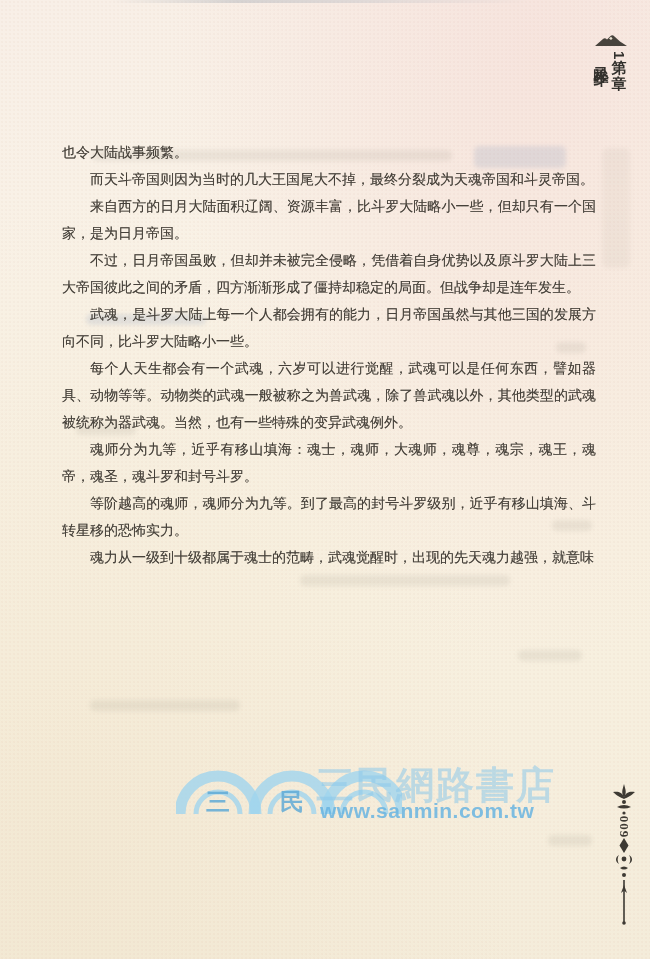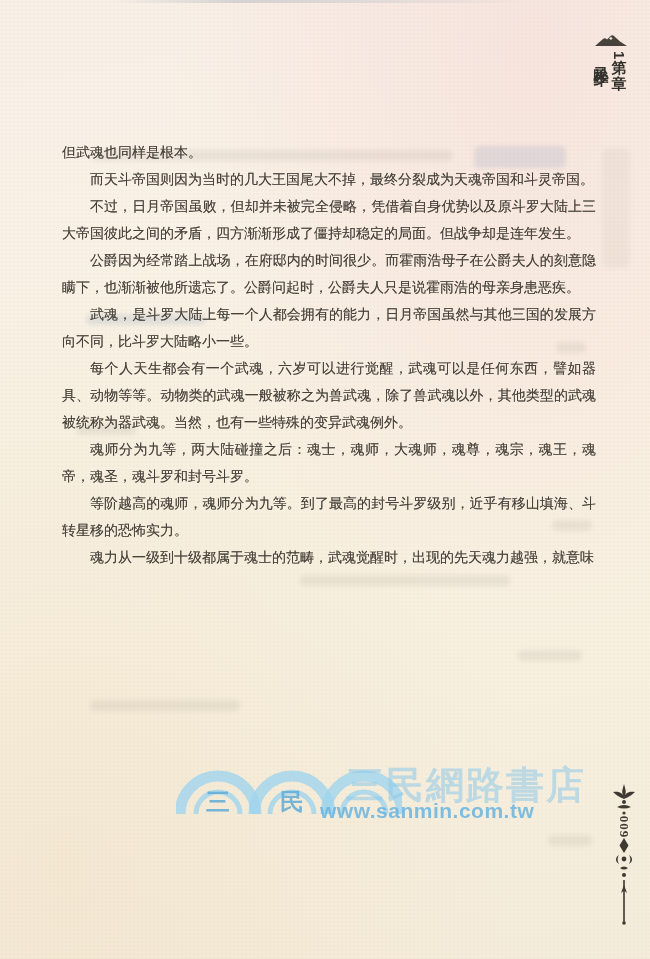--- a/index.html
+++ b/index.html
@@ -49,21 +49,21 @@
     position:absolute;right:20px;top:148px;width:28px;height:120px;z-index:1;
     background:linear-gradient(#8f8677,#a89c88 40%,#8f8677);
     opacity:.08;filter:blur(2px);border-radius:6px;
   }
   
   .watermark{position:absolute;left:0;top:0;width:100%;height:100%;z-index:1;pointer-events:none;}
   .wm-logo{position:absolute;left:176px;top:752px;}
   .wm-name{
     position:absolute;left:316px;top:760px;width:270px;
     font-size:38px;font-weight:bold;letter-spacing:2px;
-    color:rgba(141,201,233,.55);white-space:nowrap;text-align:right;
+    color:rgba(141,201,233,.55);white-space:nowrap;
   }
   .wm-url{
     position:absolute;left:320px;top:799px;
     font-size:21px;font-weight:bold;letter-spacing:.5px;
     color:rgba(104,180,224,.85);white-space:nowrap;
   }
   
   .page-ornament{
     position:absolute;right:12px;bottom:26px;width:28px;height:150px;z-index:3;
     display:flex;flex-direction:column;align-items:center;color:#3e3a33;
@@ -118,27 +118,27 @@
         <path d="M166,62 A22,22 0 0 1 210,62" stroke-width="5"></path>
       </g>
       <text x="42" y="58" text-anchor="middle" font-size="24" font-weight="bold" fill="rgba(96,170,214,.85)">三</text>
       <text x="116" y="58" text-anchor="middle" font-size="24" font-weight="bold" fill="rgba(96,170,214,.85)">民</text>
     </svg>
     <div class="wm-name">三民網路書店</div>
     <div class="wm-url">www.sanmin.com.tw</div>
   </div>
 
   <div class="content">
-    <p class="noindent">但武魂也同样是根本。</p>
+    <p class="noindent">也令大陆战事频繁。</p>
     <p>而天斗帝国则因为当时的几大王国尾大不掉，最终分裂成为天魂帝国和斗灵帝国。</p>
+    <p>来自西方的日月大陆面积辽阔、资源丰富，比斗罗大陆略小一些，但却只有一个国家，是为日月帝国。</p>
     <p>不过，日月帝国虽败，但却并未被完全侵略，凭借着自身优势以及原斗罗大陆上三大帝国彼此之间的矛盾，四方渐渐形成了僵持却稳定的局面。但战争却是连年发生。</p>
-    <p>公爵因为经常踏上战场，在府邸内的时间很少。而霍雨浩母子在公爵夫人的刻意隐瞒下，也渐渐被他所遗忘了。公爵问起时，公爵夫人只是说霍雨浩的母亲身患恶疾。</p>
     <p>武魂，是斗罗大陆上每一个人都会拥有的能力，日月帝国虽然与其他三国的发展方向不同，比斗罗大陆略小一些。</p>
     <p>每个人天生都会有一个武魂，六岁可以进行觉醒，武魂可以是任何东西，譬如器具、动物等等。动物类的武魂一般被称之为兽武魂，除了兽武魂以外，其他类型的武魂被统称为器武魂。当然，也有一些特殊的变异武魂例外。</p>
-    <p>魂师分为九等，两大陆碰撞之后：魂士，魂师，大魂师，魂尊，魂宗，魂王，魂帝，魂圣，魂斗罗和封号斗罗。</p>
+    <p>魂师分为九等，近乎有移山填海：魂士，魂师，大魂师，魂尊，魂宗，魂王，魂帝，魂圣，魂斗罗和封号斗罗。</p>
     <p>等阶越高的魂师，魂师分为九等。到了最高的封号斗罗级别，近乎有移山填海、斗转星移的恐怖实力。</p>
     <p>魂力从一级到十级都属于魂士的范畴，武魂觉醒时，出现的先天魂力越强，就意味</p>
   </div>
 
   <div class="chapter-header">
     <svg class="mountain" width="34" height="13" viewBox="0 0 34 13">
       <path d="M1 12 L9 5 Q11 3.4 13 5.6 L16.5 2 Q18.5 0.2 20.5 2.6 L26 7.5 L33 12 Z" fill="#47433c"></path>
       <path d="M15 4.6 L17 2.8 L18.6 4.4 L17 6 Z" fill="#e9e2d2"></path>
     </svg>
     <div class="chapter-num">第1章</div>

